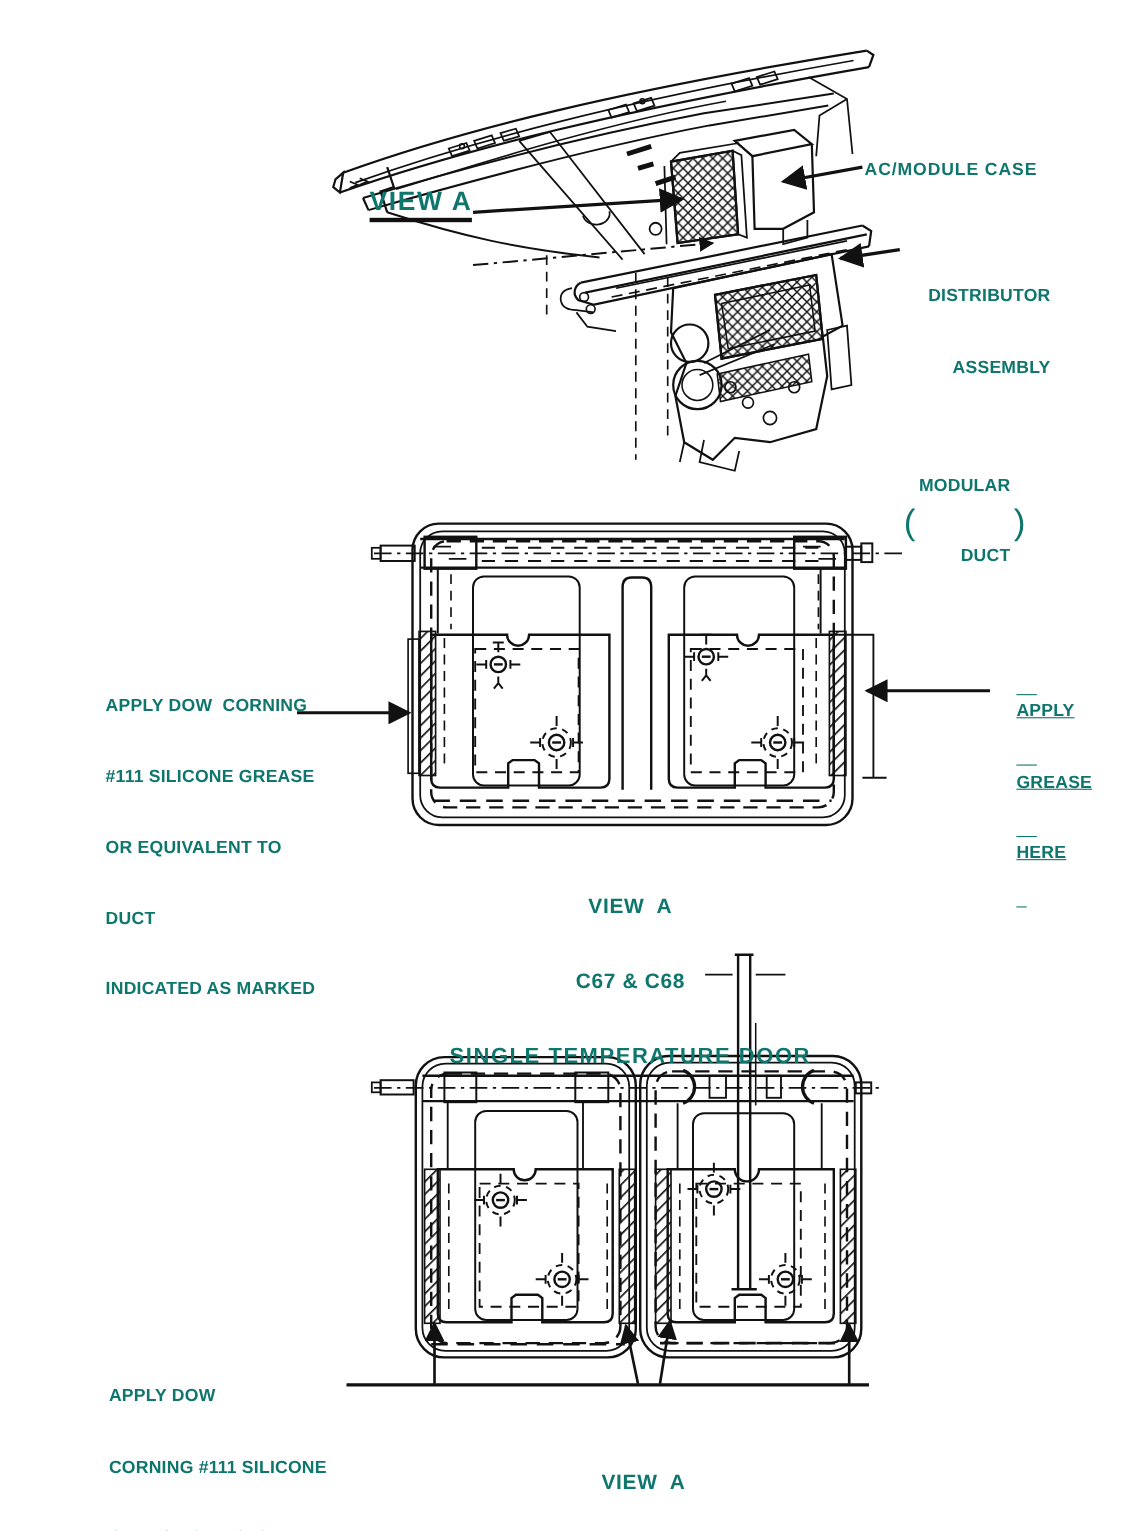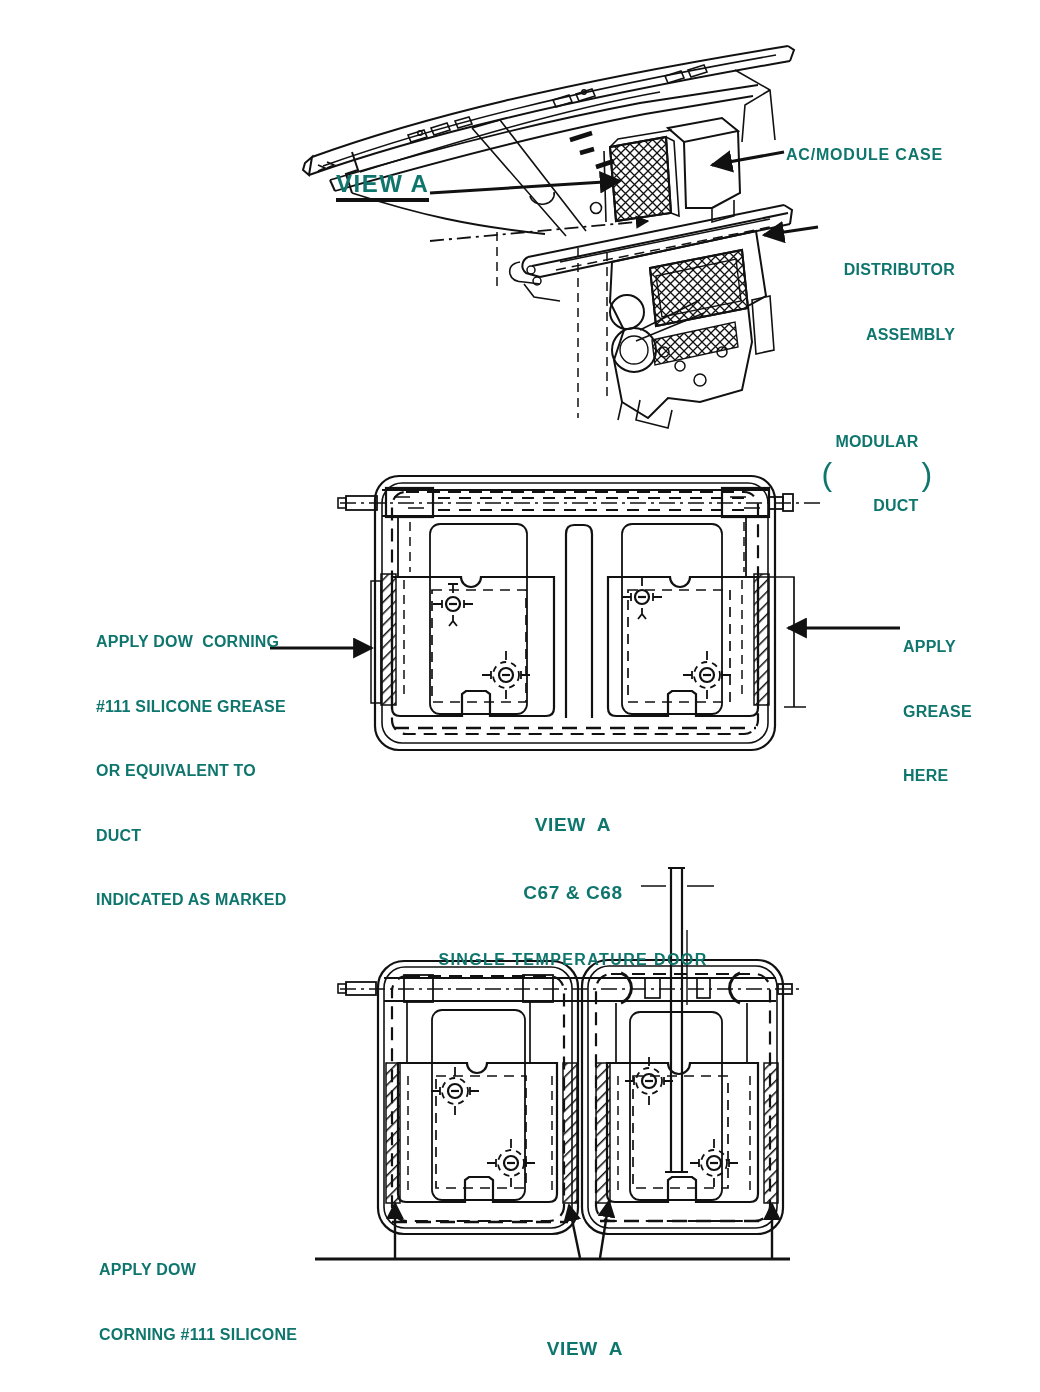--- a/index.html
+++ b/index.html
@@ -4,21 +4,21 @@
 <style>
   html,body{margin:0;padding:0;background:#fff;}
   .page{position:relative;width:1040px;height:1392px;background:#fff;overflow:hidden;
         font-family:"Liberation Sans",sans-serif;color:#111;}
   svg.art{position:absolute;left:0;top:0;width:1040px;height:1392px;}
   .lbl{position:absolute;font-weight:700;font-size:16px;line-height:21.5px;
        letter-spacing:0.2px;white-space:pre;color:#0f766e;}
   .viewa-top{font-size:24px;font-weight:800;letter-spacing:1.5px;
              border-bottom:4px solid #111;padding-bottom:2px;line-height:24px;}
   .caption{text-align:center;font-weight:800;font-size:19px;line-height:22.5px;letter-spacing:0.6px;}
-  .caption .big{font-size:16px;letter-spacing:1.4px;}
+  .caption .big{font-size:20px;letter-spacing:1.4px;}
   .dist{text-align:right;}
   .paren-row{display:flex;align-items:center;justify-content:center;}
   .paren{font-size:32px;font-weight:400;line-height:40px;padding:0 3px;}
   .paren-mid div{line-height:21px;}
 </style>
 </head>
 <body>
 
 <div class="page">
 
@@ -254,21 +254,21 @@
   </div>
 
   <div class="lbl" style="left:96px;top:588px;">
     <div>APPLY DOW  CORNING</div>
     <div>#111 SILICONE GREASE</div>
     <div>OR EQUIVALENT TO</div>
     <div>DUCT</div>
     <div>INDICATED AS MARKED</div>
   </div>
 
-  <div class="lbl" style="left:903px;top:593px;">
+  <div class="lbl" style="left:924px;top:593px;text-decoration:underline;">
     <div>APPLY</div>
     <div>GREASE</div>
     <div>HERE</div>
   </div>
 
   <div class="lbl caption" style="left:373px;top:769px;width:400px;">
     <div>VIEW  A</div>
     <div>C67 &amp; C68</div>
     <div class="big">SINGLE TEMPERATURE DOOR</div>
   </div>

